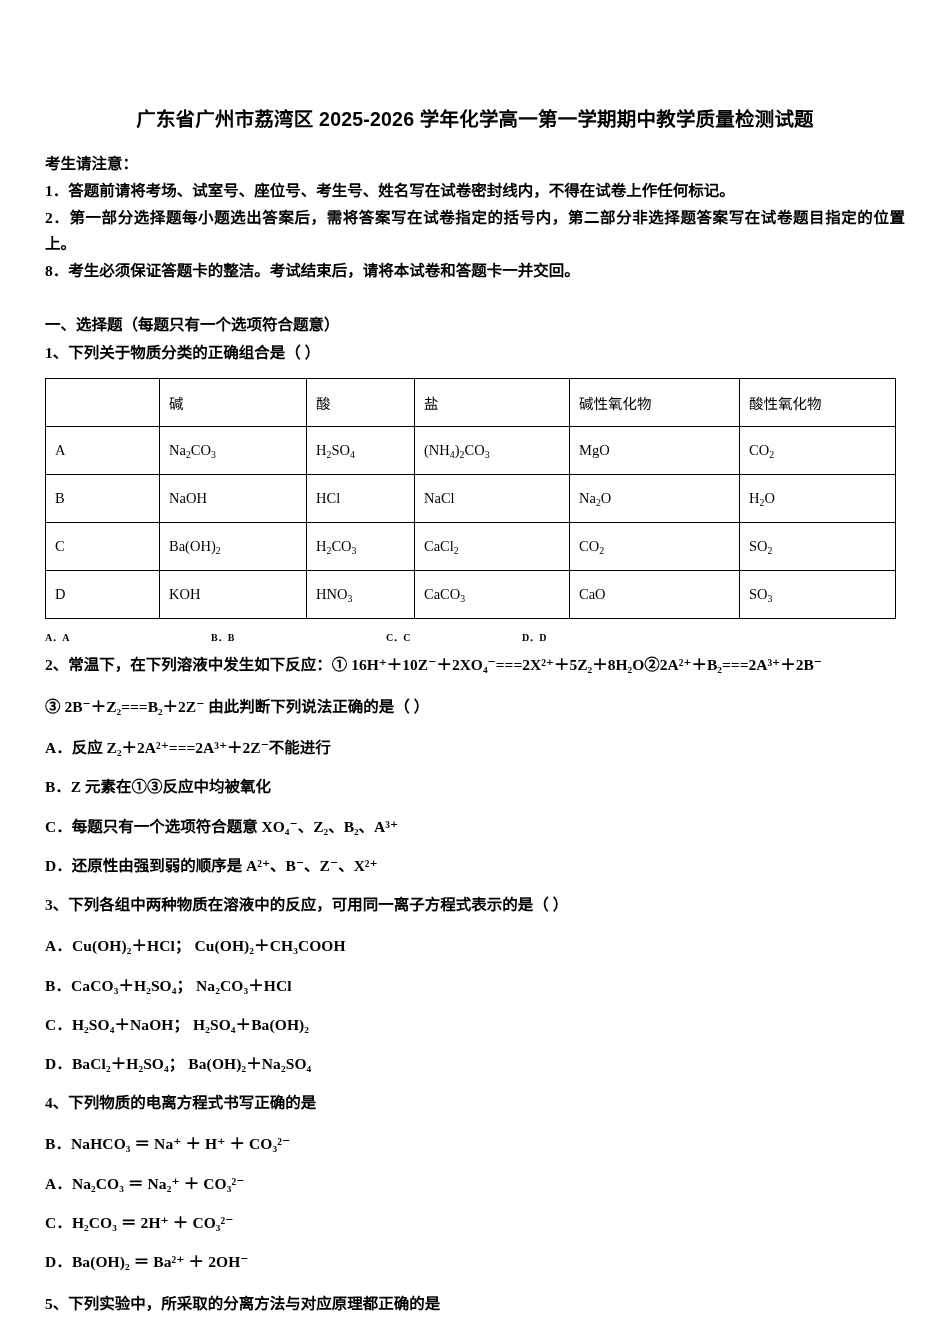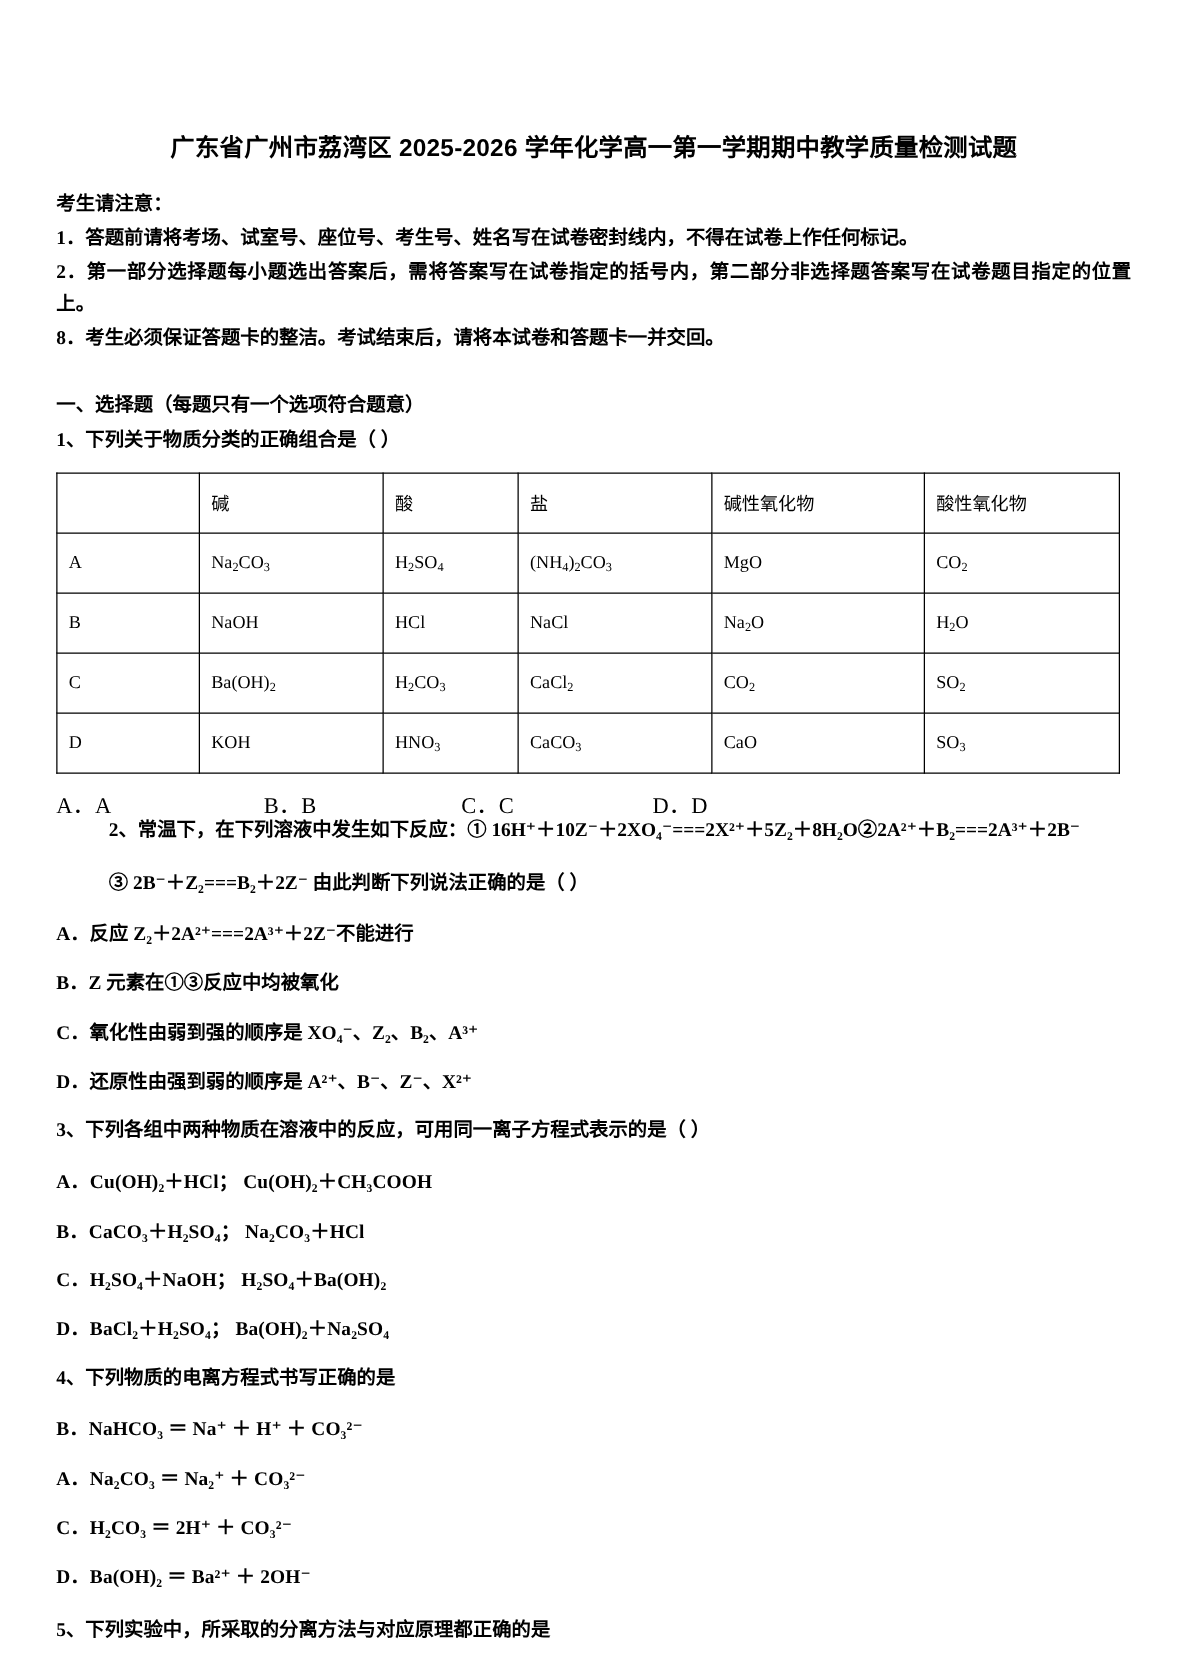--- a/index.html
+++ b/index.html
@@ -81,54 +81,53 @@
   }
   col.c0 { width: 114px; }
   col.c1 { width: 147px; }
   col.c2 { width: 108px; }
   col.c3 { width: 155px; }
   col.c4 { width: 170px; }
   col.c5 { width: 156px; }
   
   .opt-row-inline {
     margin-top: 10px;
-    font-size: 18px;
-    font-weight: normal;
+    font-size: 10px;
+    font-weight: bold;
     position: relative;
     height: 22px;
   }
   .opt-row-inline span.oi {
     position: absolute;
     top: 0;
     white-space: nowrap;
   }
   .oi-a { left: 0px; }
   .oi-b { left: 166px; }
-  .oi-c { left: 324px; }
+  .oi-c { left: 341px; }
   .oi-d { left: 477px; }
 
   .opt {
     font-size: 15.5px;
     font-weight: bold;
     line-height: 1.5;
     margin-top: 16px;
     white-space: nowrap;
   }
   .opt.normal { font-weight: bold; }
 
   
   .opt.formula { font-weight: bold; letter-spacing: 0.1px; }
 
   sub { font-size: 0.68em; vertical-align: -0.28em; }
 
   .eq-line {
     font-size: 15.5px;
     font-weight: bold;
     line-height: 1.75;
-    margin-left: 42px;
   }
   .eq-line.second { margin-top: 15px; }
   .q5 { margin-top: 18px; font-size: 15.5px; font-weight: bold; }
 </style>
 </head>
 <body>
 
 <div class="page">
 
   <h1 class="doc-title">广东省广州市荔湾区 2025-2026 学年化学高一第一学期期中教学质量检测试题</h1>
@@ -204,21 +203,21 @@
     <span class="oi oi-b">B．B</span>
     <span class="oi oi-c">C．C</span>
     <span class="oi oi-d">D．D</span>
   </div>
 
   <div class="eq-line">2、常温下，在下列溶液中发生如下反应：① 16H⁺＋10Z⁻＋2XO₄⁻===2X²⁺＋5Z₂＋8H₂O②2A²⁺＋B₂===2A³⁺＋2B⁻</div>
   <div class="eq-line second">③ 2B⁻＋Z₂===B₂＋2Z⁻ 由此判断下列说法正确的是（      ）</div>
 
   <div class="opt normal">A．反应 Z₂＋2A²⁺===2A³⁺＋2Z⁻不能进行</div>
   <div class="opt normal">B．Z 元素在①③反应中均被氧化</div>
-  <div class="opt normal">C．氧化性由弱到强的顺序是 XO₄⁻、Z₂、B₂、A³⁺</div>
+  <div class="opt normal">C．每题只有一个选项符合题意 XO₄⁻、Z₂、B₂、A³⁺</div>
   <div class="opt normal">D．还原性由强到弱的顺序是 A²⁺、B⁻、Z⁻、X²⁺</div>
 
   <div class="q-stem spaced">3、下列各组中两种物质在溶液中的反应，可用同一离子方程式表示的是（      ）</div>
   <div class="opt formula">A．Cu(OH)₂＋HCl；      Cu(OH)₂＋CH₃COOH</div>
   <div class="opt formula">B．CaCO₃＋H₂SO₄；      Na₂CO₃＋HCl</div>
   <div class="opt formula">C．H₂SO₄＋NaOH；      H₂SO₄＋Ba(OH)₂</div>
   <div class="opt formula">D．BaCl₂＋H₂SO₄；      Ba(OH)₂＋Na₂SO₄</div>
 
   <div class="q-stem spaced">4、下列物质的电离方程式书写正确的是</div>
   <div class="opt formula">B．NaHCO₃ ＝ Na⁺ ＋ H⁺ ＋ CO₃²⁻</div>

